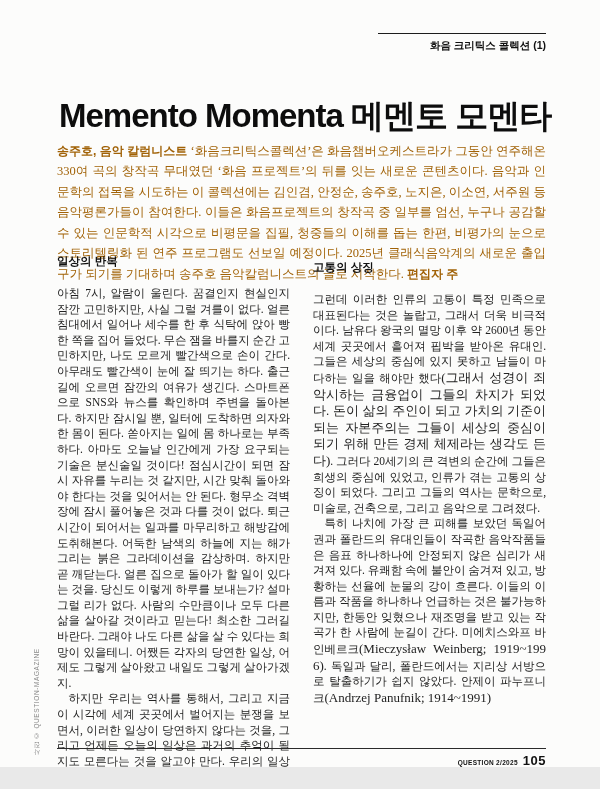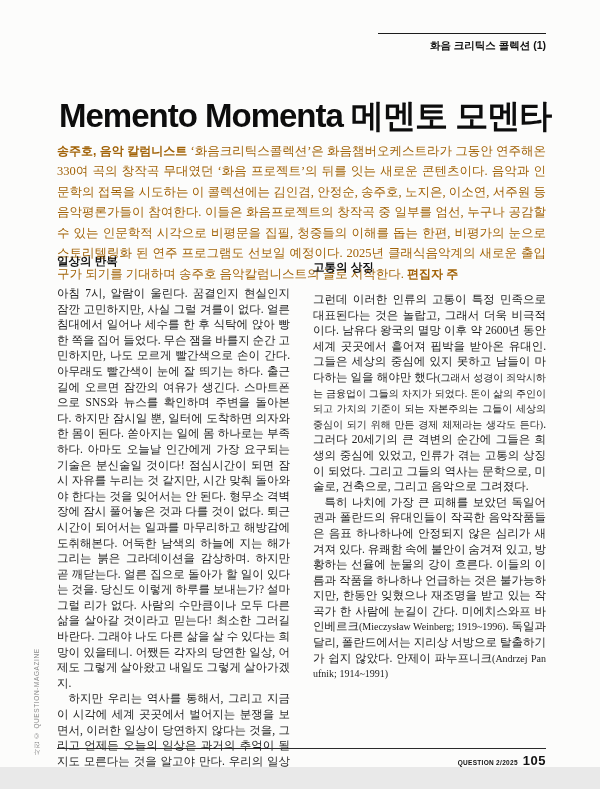--- a/index.html
+++ b/index.html
@@ -38,21 +38,21 @@
   .section-heading{
     font-family:"Liberation Sans","DejaVu Sans",sans-serif;
     font-weight:bold;font-size:11.5px;color:#111;
     margin:0 0 17px 0;
   }
   .col .para{
     margin:0;font-size:11.5px;line-height:15.6px;
     text-align:justify;word-break:break-all;color:#222;
   }
   .para.indent{text-indent:11.5px;}
-  .para .sm{font-size:10px;}
+  .para .sm{font-size:13px;}
   .heading-mid{margin-top:6px;}
   
   .photo-credit{
     position:absolute;left:33px;top:635px;height:125px;
     writing-mode:vertical-rl;transform:rotate(180deg);
     font-family:"Liberation Sans","DejaVu Sans",sans-serif;
     font-size:6.5px;color:#8a8a8a;letter-spacing:0.6px;white-space:nowrap;
   }
   
   .footer-rule{position:absolute;left:57px;top:748px;width:489px;height:1px;background:#2a2a2a;}

